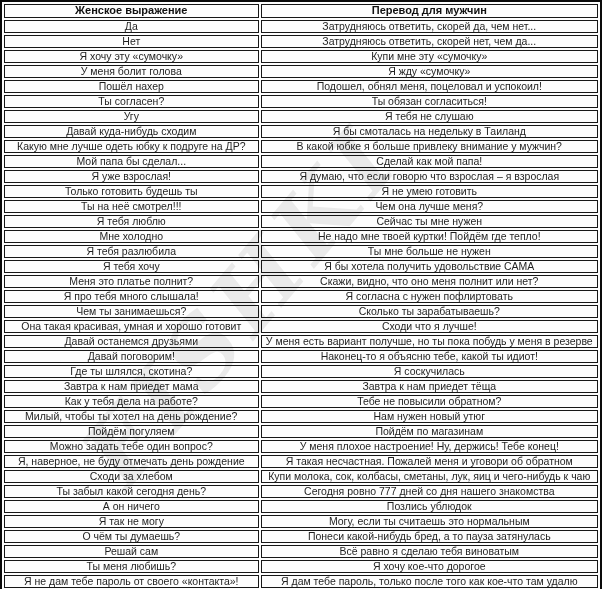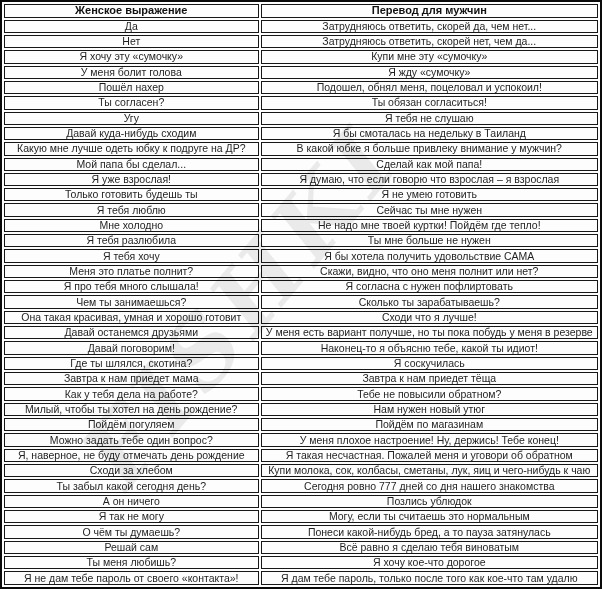--- a/index.html
+++ b/index.html
@@ -125,20 +125,24 @@
         </tr>
         <tr>
           <td>Я уже взрослая!</td>
           <td>Я думаю, что если говорю что взрослая – я взрослая</td>
         </tr>
         <tr>
           <td>Только готовить будешь ты</td>
           <td>Я не умею готовить</td>
         </tr>
         <tr>
+          <td>Ты на неё смотрел!!!</td>
+          <td>Чем она лучше меня?</td>
+        </tr>
+        <tr>
           <td>Я тебя люблю</td>
           <td>Сейчас ты мне нужен</td>
         </tr>
         <tr>
           <td>Мне холодно</td>
           <td>Не надо мне твоей куртки! Пойдём где тепло!</td>
         </tr>
         <tr>
           <td>Я тебя разлюбила</td>
           <td>Ты мне больше не нужен</td>

